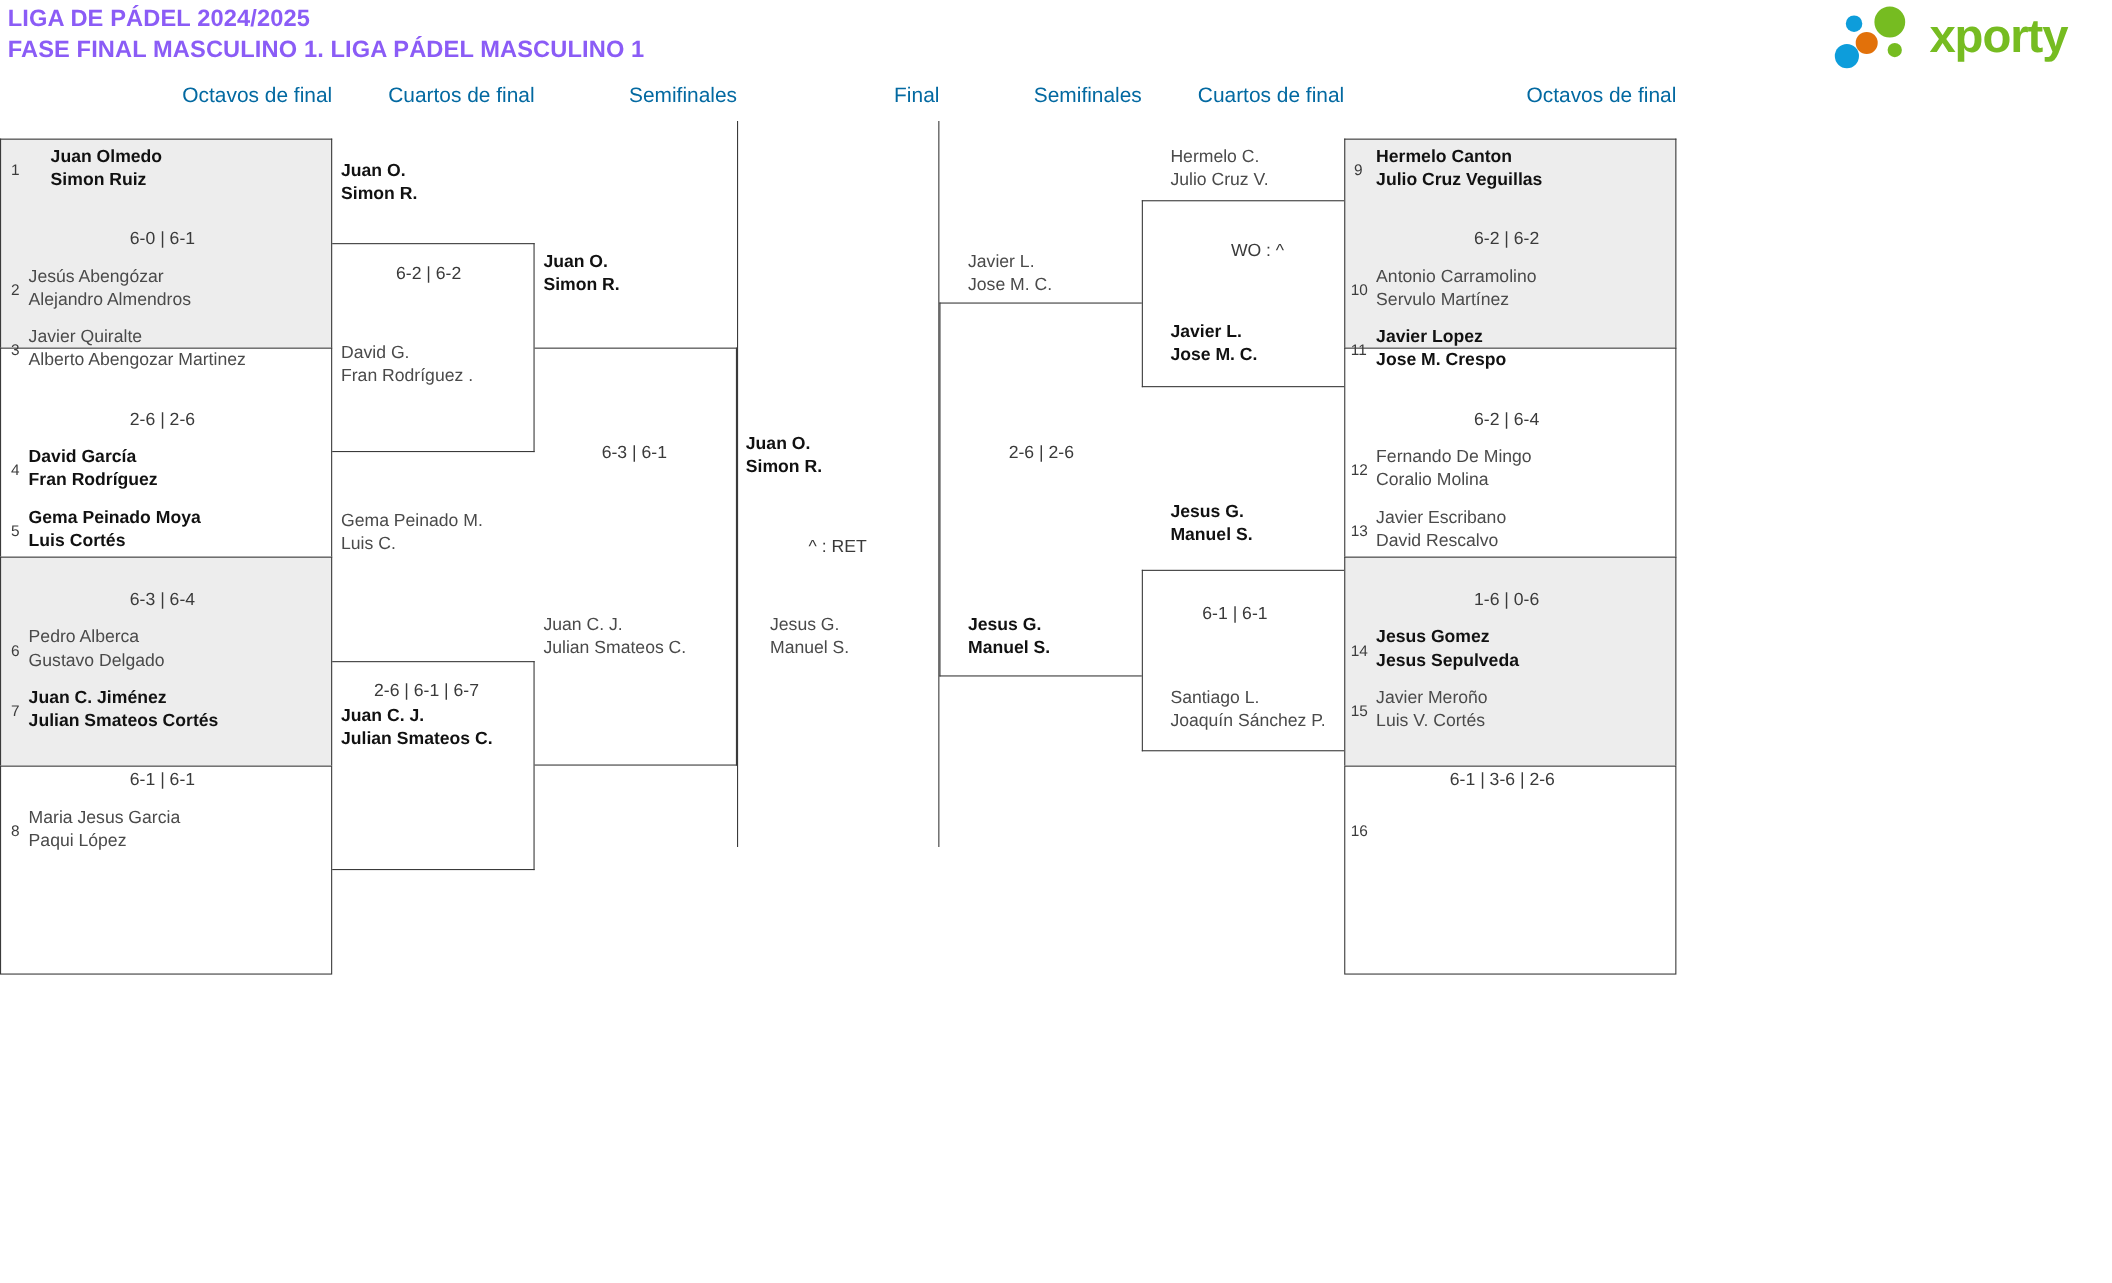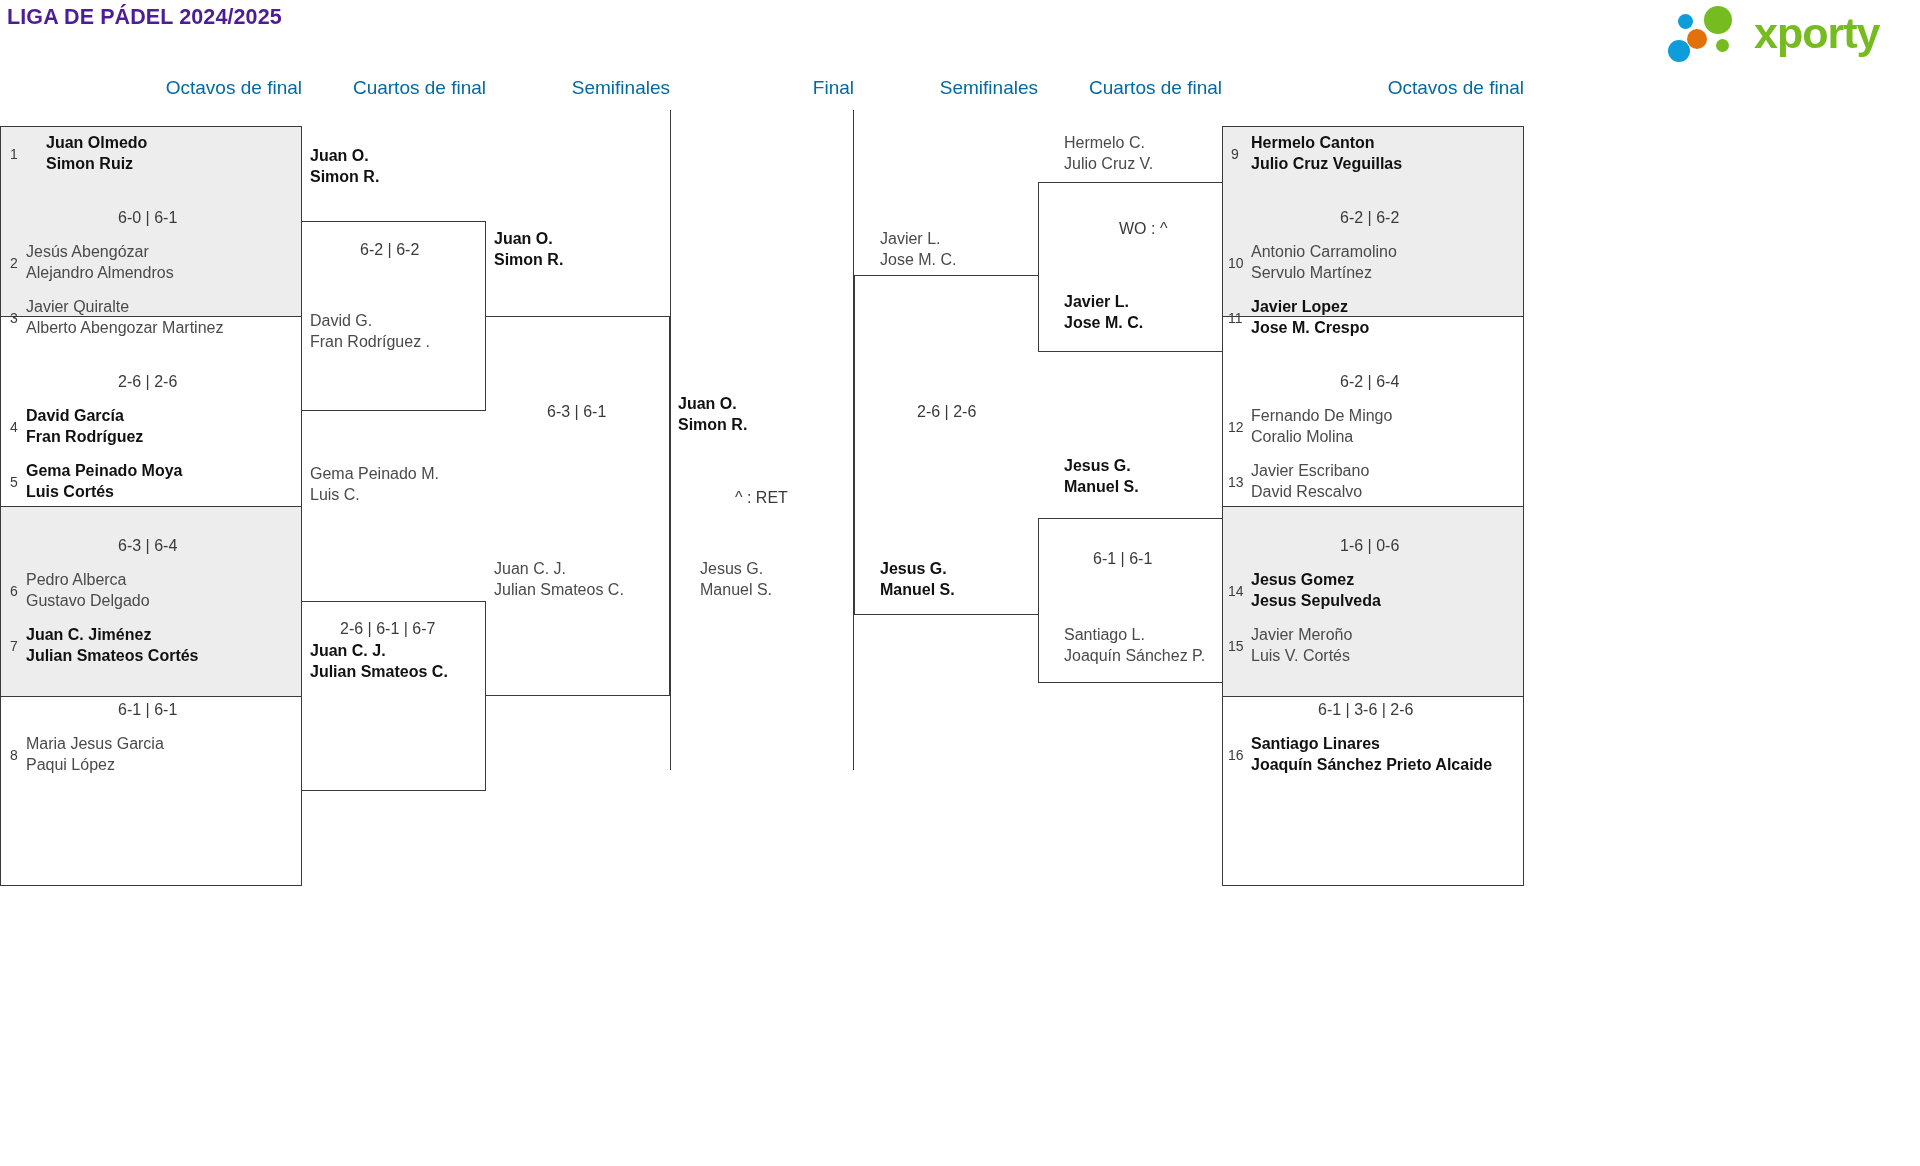--- a/index.html
+++ b/index.html
@@ -1,21 +1,21 @@
 <!DOCTYPE html>
 <html><head>
 <meta charset="utf-8">
 <style>
   html,body{margin:0;padding:0;background:#fff;}
   body{width:1920px;height:1166px;font-family:"Liberation Sans",sans-serif;color:#1a1a1a;overflow:hidden;}
   #root{position:relative;width:1920px;height:1166px;}
 
   
   .hdr{position:absolute;left:0;top:0;width:1920px;height:86px;}
-  .ttl{position:absolute;left:7px;font-weight:bold;font-size:21.5px;letter-spacing:.1px;color:#4c1d95;}
+  .ttl{position:absolute;left:7px;font-weight:bold;font-size:21.5px;letter-spacing:.1px;color:#8b5cf6;}
   .ttl.l1{top:5px;}
   .ttl.l2{top:33px;}
 
   .logo{position:absolute;left:1668px;top:4px;width:244px;height:58px;}
   .logo .dot{position:absolute;border-radius:50%;}
   .logo .word{position:absolute;left:86px;top:5px;font-size:43px;font-weight:bold;color:#76bc21;letter-spacing:-1px;line-height:48px;}
 
   
   .rlabel{position:absolute;top:77px;font-size:19px;color:#0369a1;text-align:right;font-weight:normal;}
 
@@ -34,20 +34,21 @@
   .nm.ralign{text-align:left;}
   .score{position:absolute;font-size:16px;color:#3a3a3a;white-space:nowrap;}
 </style>
 </head>
 <body>
 
 <div id="root">
 
   <div class="hdr">
     <div class="ttl l1">LIGA DE PÁDEL 2024/2025</div>
+    <div class="ttl l2">FASE FINAL MASCULINO 1. LIGA PÁDEL MASCULINO 1</div>
 
     <div class="logo">
       <span class="dot" style="left:10px;top:10px;width:15px;height:15px;background:#0d9ddb;"></span>
       <span class="dot" style="left:36px;top:2px;width:28px;height:28px;background:#76bc21;"></span>
       <span class="dot" style="left:19px;top:25px;width:20px;height:20px;background:#e2710a;"></span>
       <span class="dot" style="left:48px;top:35px;width:13px;height:13px;background:#76bc21;"></span>
       <span class="dot" style="left:0px;top:36px;width:22px;height:22px;background:#0d9ddb;"></span>
       <span class="word">xporty</span>
     </div>
   </div>
@@ -149,15 +150,14 @@
   <div class="seed" style="left:1228px;top:474px;">13</div>
   <div class="nm lose" style="left:1251px;top:461px;"><span>Javier Escribano</span><br><span>David Rescalvo</span></div>
   <div class="score" style="left:1340px;top:537px;">1-6 | 0-6</div>
   <div class="seed" style="left:1228px;top:583px;">14</div>
   <div class="nm win" style="left:1251px;top:570px;"><span>Jesus Gomez</span><br><span>Jesus Sepulveda</span></div>
 
   <div class="seed" style="left:1228px;top:638px;">15</div>
   <div class="nm lose" style="left:1251px;top:625px;"><span>Javier Meroño</span><br><span>Luis V. Cortés</span></div>
   <div class="score" style="left:1318px;top:701px;">6-1 | 3-6 | 2-6</div>
   <div class="seed" style="left:1228px;top:747px;">16</div>
-  <div class="nm win" style="left:1251px;top:734px;"><span>Santiago Linares</span><br><span>Joaquín Sánchez Prieto Alcaide</span></div>
 
 </div>
 
 </body></html>

